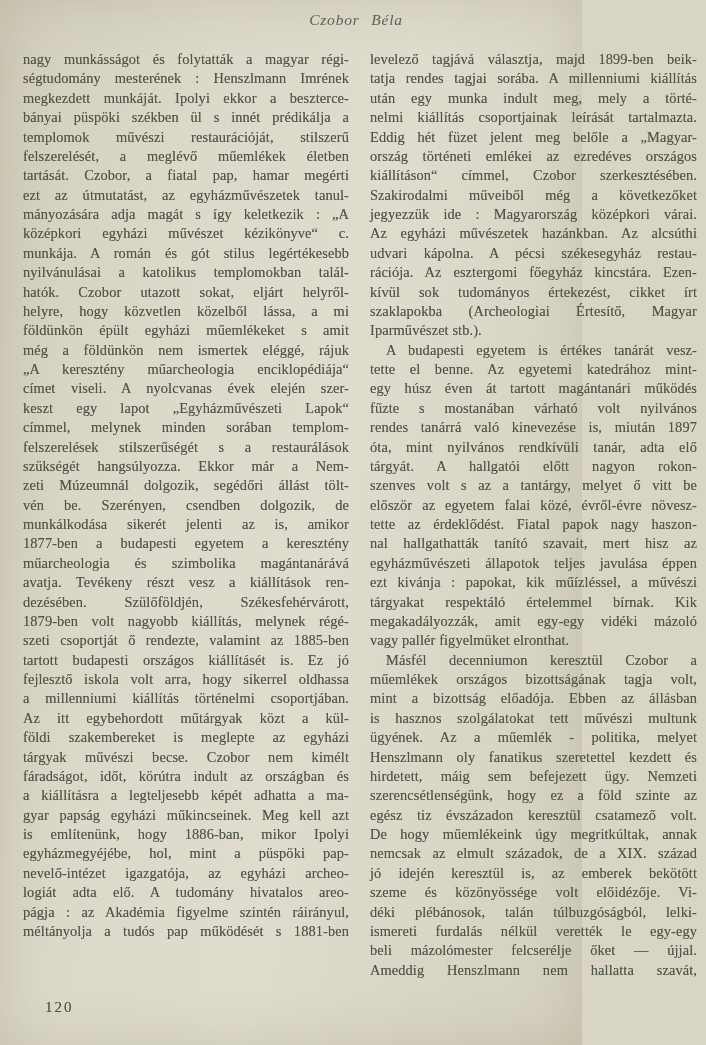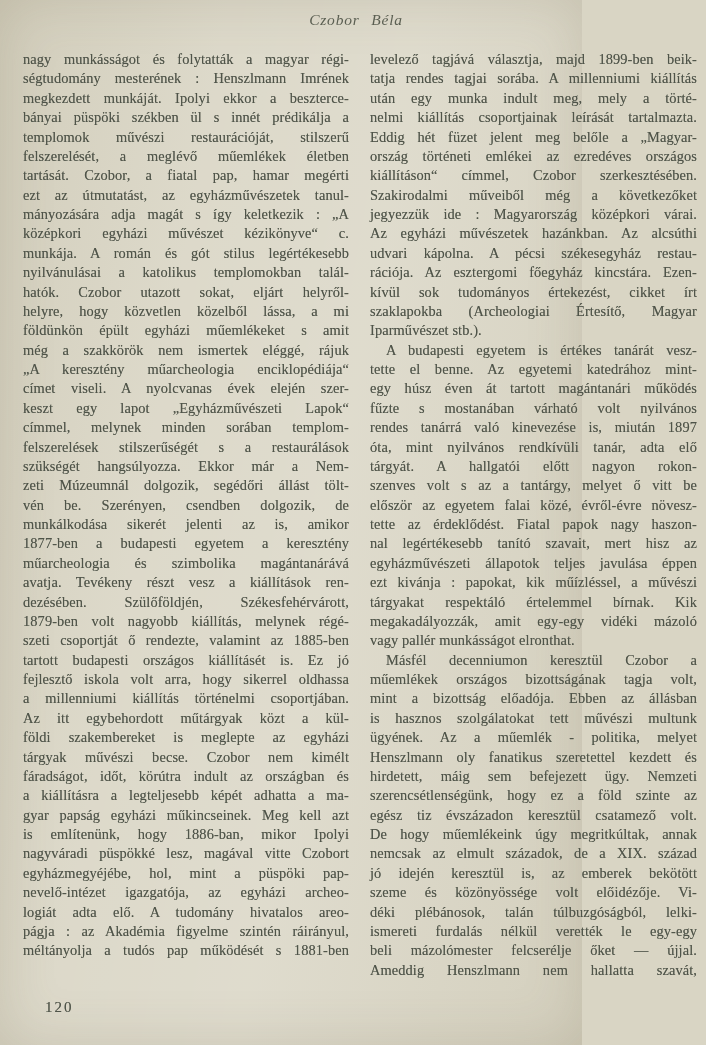--- a/index.html
+++ b/index.html
@@ -73,21 +73,21 @@
       <div class="line">felszerelését, a meglévő műemlékek életben</div>
       <div class="line">tartását. Czobor, a fiatal pap, hamar megérti</div>
       <div class="line">ezt az útmutatást, az egyházművészetek tanul-</div>
       <div class="line">mányozására adja magát s így keletkezik : „A</div>
       <div class="line">középkori egyházi művészet kézikönyve“ c.</div>
       <div class="line">munkája. A román és gót stilus legértékesebb</div>
       <div class="line">nyilvánulásai a katolikus templomokban talál-</div>
       <div class="line">hatók. Czobor utazott sokat, eljárt helyről-</div>
       <div class="line">helyre, hogy közvetlen közelből lássa, a mi</div>
       <div class="line">földünkön épült egyházi műemlékeket s amit</div>
-      <div class="line">még a szakkörök nem ismertek eléggé, rájuk</div>
+      <div class="line">még a földünkön nem ismertek eléggé, rájuk</div>
       <div class="line">„A keresztény műarcheologia enciklopédiája“</div>
       <div class="line">címet viseli. A nyolcvanas évek elején szer-</div>
       <div class="line">keszt egy lapot „Egyházművészeti Lapok“</div>
       <div class="line">címmel, melynek minden sorában templom-</div>
       <div class="line">felszerelések stilszerűségét s a restaurálások</div>
       <div class="line">szükségét hangsúlyozza. Ekkor már a Nem-</div>
       <div class="line">zeti Múzeumnál dolgozik, segédőri állást tölt-</div>
       <div class="line">vén be. Szerényen, csendben dolgozik, de</div>
       <div class="line">munkálkodása sikerét jelenti az is, amikor</div>
       <div class="line">1877-ben a budapesti egyetem a keresztény</div>
@@ -99,21 +99,20 @@
       <div class="line">tartott budapesti országos kiállításét is. Ez jó</div>
       <div class="line">fejlesztő iskola volt arra, hogy sikerrel oldhassa</div>
       <div class="line">a millenniumi kiállítás történelmi csoportjában.</div>
       <div class="line">Az itt egybehordott műtárgyak közt a kül-</div>
       <div class="line">földi szakembereket is meglepte az egyházi</div>
       <div class="line">tárgyak művészi becse. Czobor nem kimélt</div>
       <div class="line">fáradságot, időt, körútra indult az országban és</div>
       <div class="line">a kiállításra a legteljesebb képét adhatta a ma-</div>
       <div class="line">gyar papság egyházi műkincseinek. Meg kell azt</div>
       <div class="line">is említenünk, hogy 1886-ban, mikor Ipolyi</div>
-      <div class="line">nagyváradi püspökké lesz, magával vitte Czobort</div>
       <div class="line">egyházmegyéjébe, hol, mint a püspöki pap-</div>
       <div class="line">nevelő-intézet igazgatója, az egyházi archeo-</div>
       <div class="line">logiát adta elő. A tudomány hivatalos areo-</div>
       <div class="line">págja : az Akadémia figyelme szintén ráirányul,</div>
       <div class="line">méltányolja a tudós pap működését s 1881-ben</div>
     </div>
 
   <div class="column column-right">
       <div class="line">levelező tagjává választja, majd 1899-ben beik-</div>
       <div class="line">tatja rendes tagjai sorába. A millenniumi kiállítás</div>
@@ -133,26 +132,26 @@
       <div class="line indent">A budapesti egyetem is értékes tanárát vesz-</div>
       <div class="line">tette el benne. Az egyetemi katedrához mint-</div>
       <div class="line">egy húsz éven át tartott magántanári működés</div>
       <div class="line">fűzte s mostanában várható volt nyilvános</div>
       <div class="line">rendes tanárrá való kinevezése is, miután 1897</div>
       <div class="line">óta, mint nyilvános rendkívüli tanár, adta elő</div>
       <div class="line">tárgyát. A hallgatói előtt nagyon rokon-</div>
       <div class="line">szenves volt s az a tantárgy, melyet ő vitt be</div>
       <div class="line">először az egyetem falai közé, évről-évre növesz-</div>
       <div class="line">tette az érdeklődést. Fiatal papok nagy haszon-</div>
-      <div class="line">nal legértékesebb tanító szavait, mert hisz az</div>
+      <div class="line">nal hallgathatták tanító szavait, mert hisz az</div>
       <div class="line">egyházművészeti állapotok teljes javulása éppen</div>
       <div class="line">ezt kivánja : papokat, kik műízléssel, a művészi</div>
       <div class="line">tárgyakat respektáló értelemmel bírnak. Kik</div>
       <div class="line">megakadályozzák, amit egy-egy vidéki mázoló</div>
-      <div class="line para-end">vagy pallér munkásságot elronthat.</div>
+      <div class="line para-end">vagy pallér figyelmüket elronthat.</div>
       <div class="line indent">Másfél decenniumon keresztül Czobor a</div>
       <div class="line">műemlékek országos bizottságának tagja volt,</div>
       <div class="line">mint a bizottság előadója. Ebben az állásban</div>
       <div class="line">is hasznos szolgálatokat tett művészi multunk</div>
       <div class="line">ügyének. Az a műemlék - politika, melyet</div>
       <div class="line">Henszlmann oly fanatikus szeretettel kezdett és</div>
       <div class="line">hirdetett, máig sem befejezett ügy. Nemzeti</div>
       <div class="line">szerencsétlenségünk, hogy ez a föld szinte az</div>
       <div class="line">egész tiz évszázadon keresztül csatamező volt.</div>
       <div class="line">De hogy műemlékeink úgy megritkúltak, annak</div>

